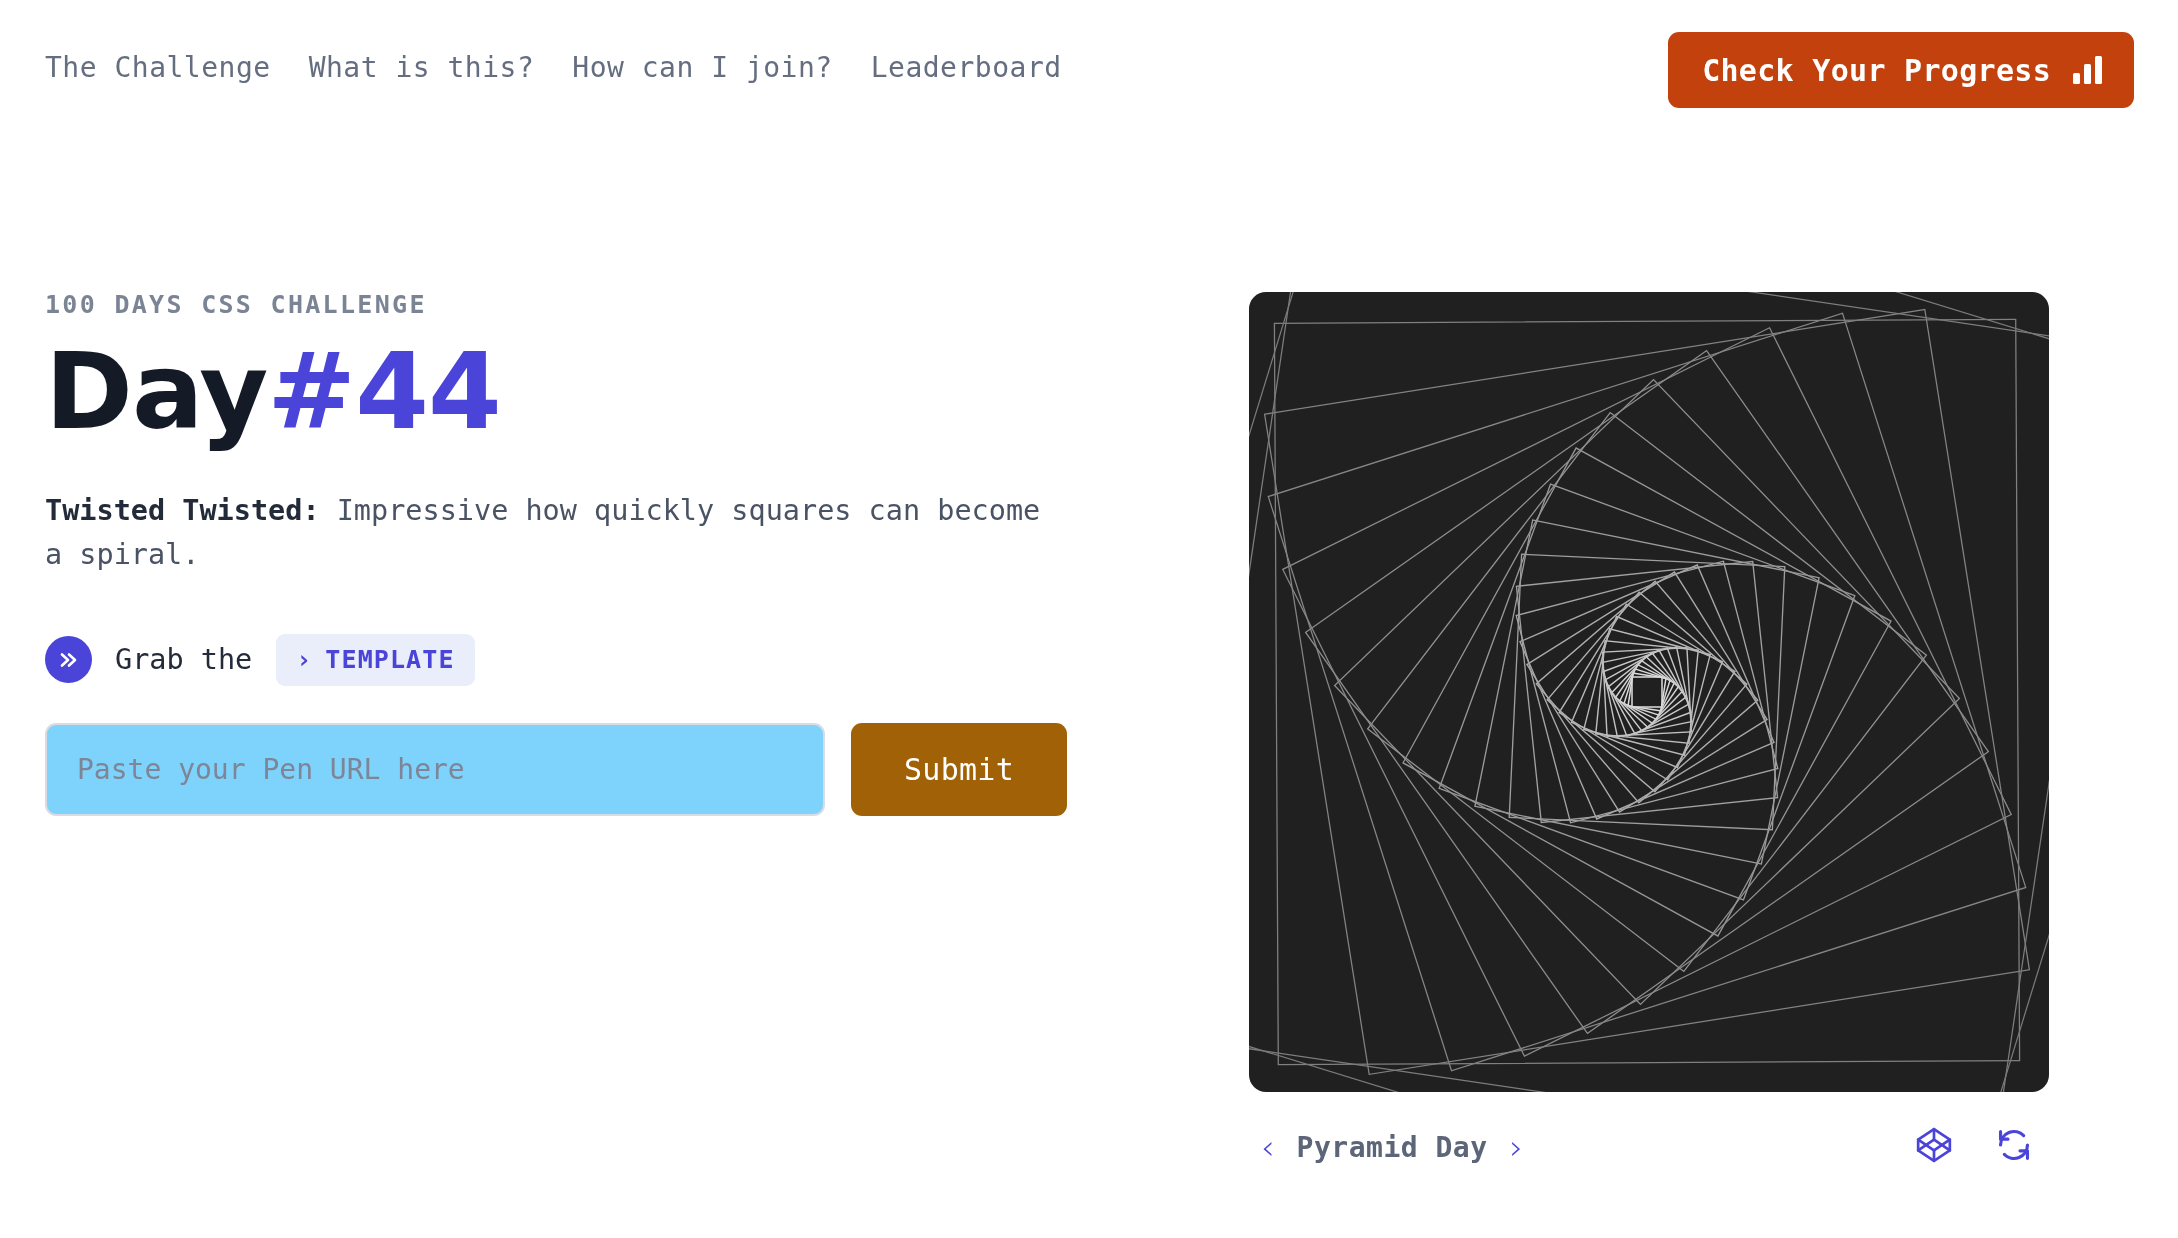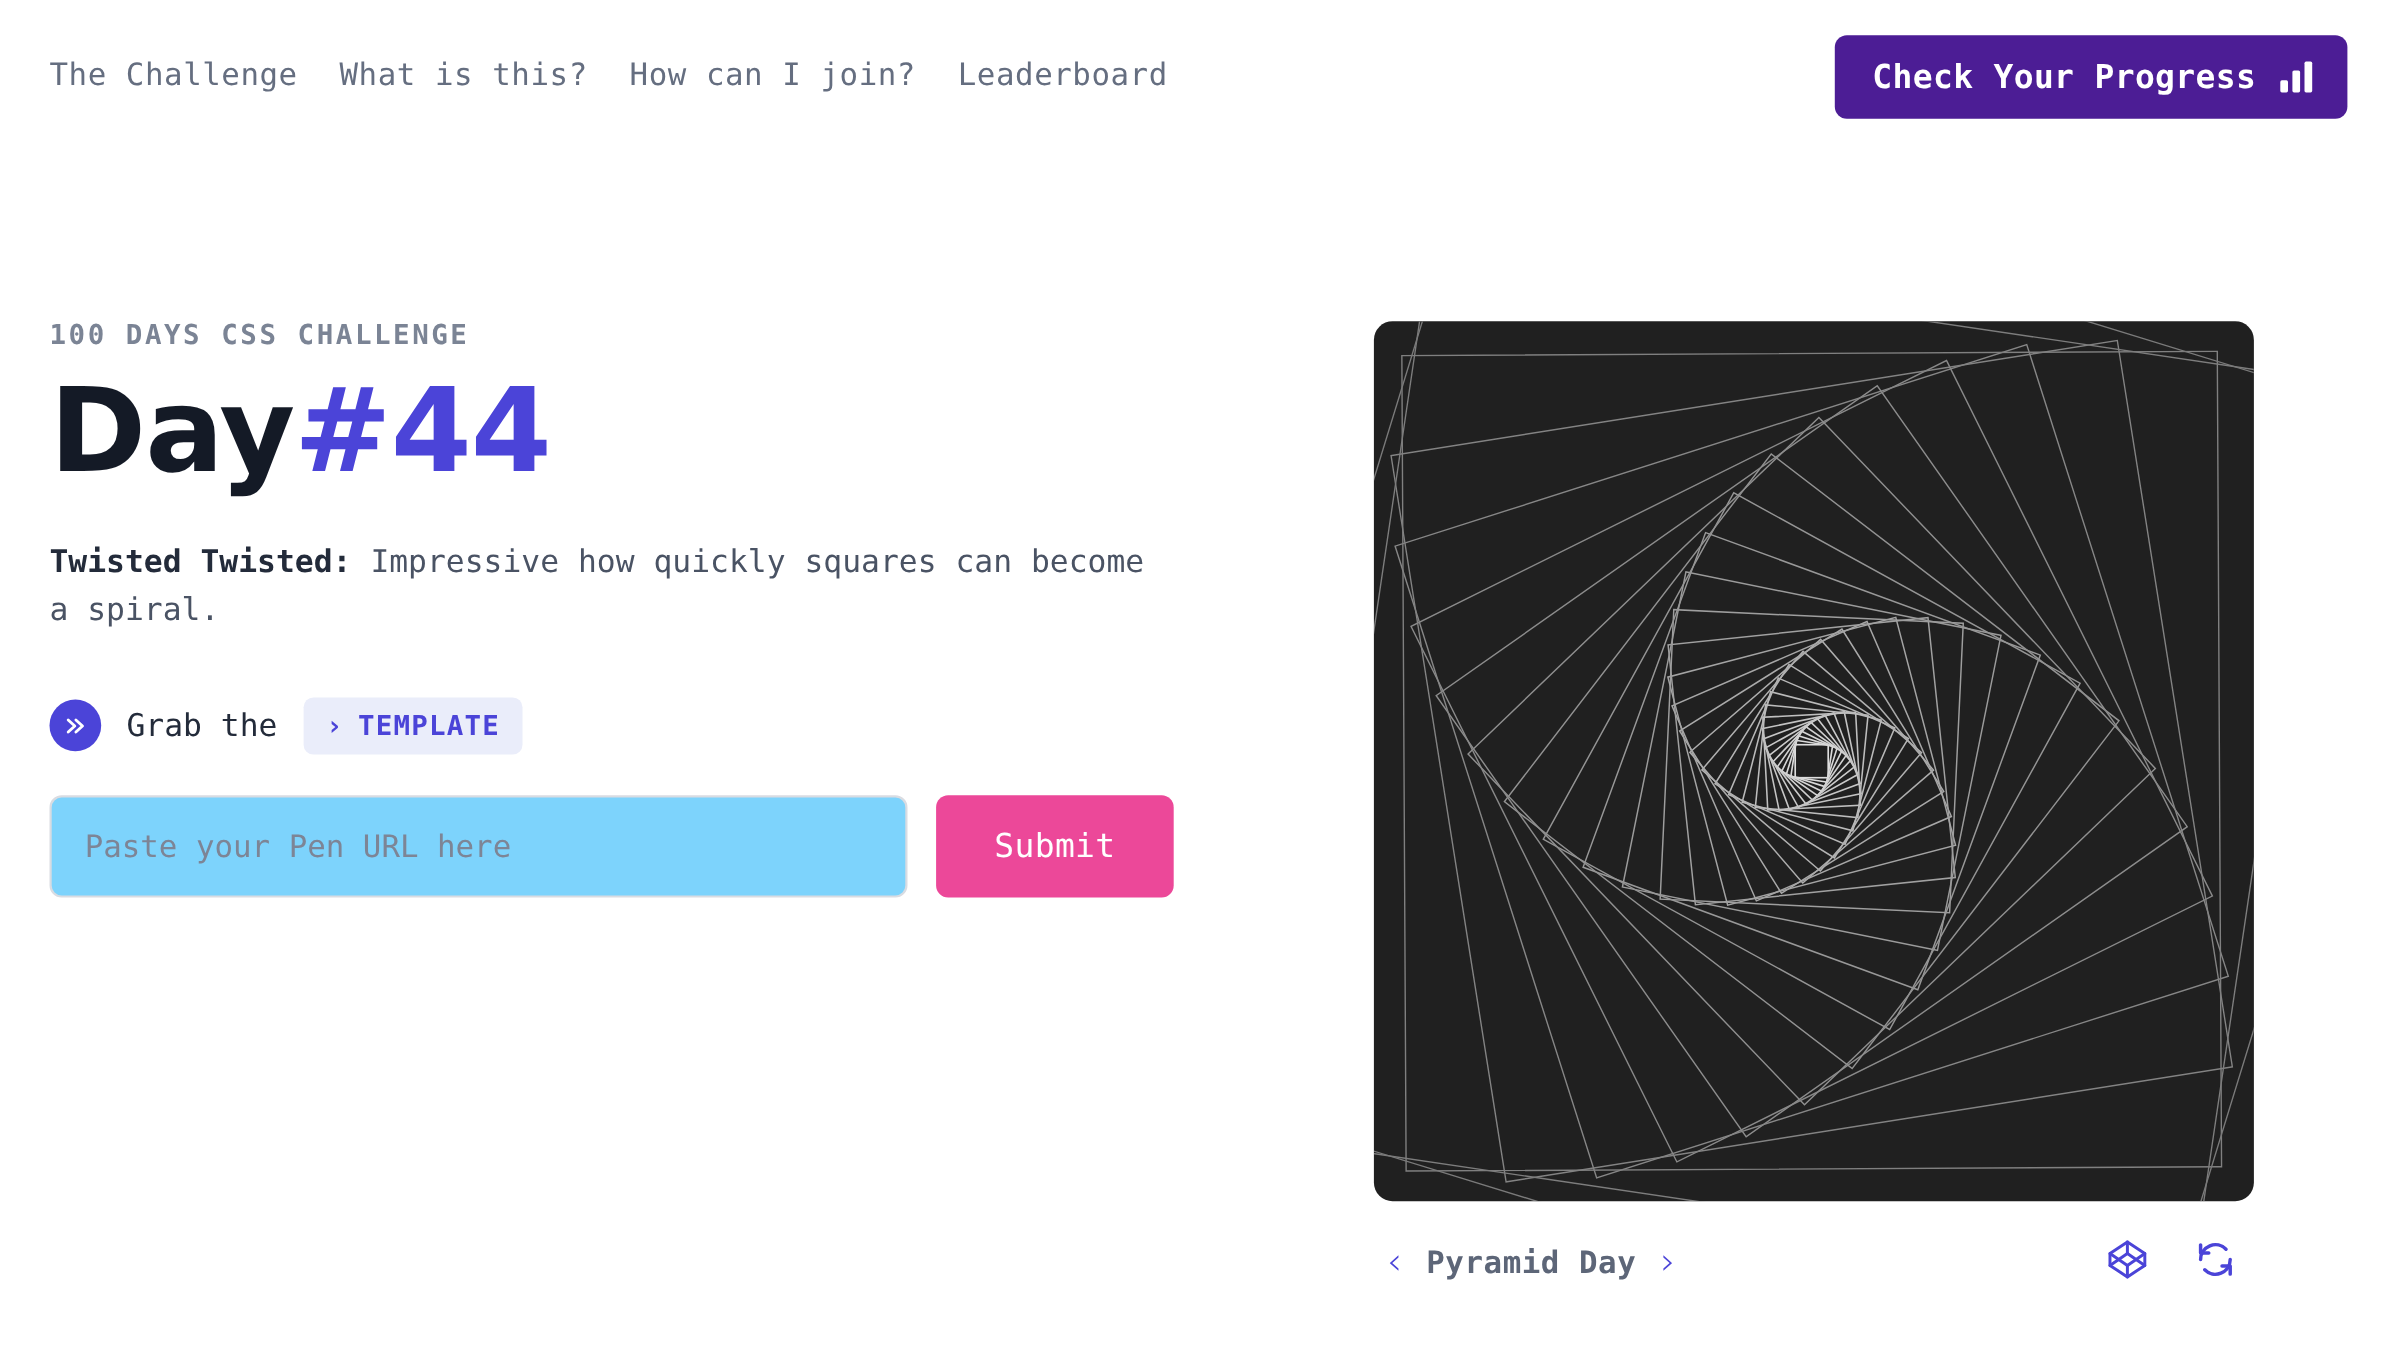--- a/index.html
+++ b/index.html
@@ -39,21 +39,21 @@
     cursor: pointer;
     text-decoration: none;
   }
 
   .progress-btn {
     position: absolute;
     right: 44px;
     top: 32px;
     height: 76px;
     padding: 0 32px 0 34px;
-    background: #4c1d95;
+    background: #c2410c;
     border: none;
     border-radius: 11px;
     display: flex;
     align-items: center;
     gap: 22px;
     cursor: pointer;
   }
   .progress-btn .label {
     font-family: "DejaVu Sans Mono", "Liberation Mono", monospace;
     font-size: 30px;
@@ -183,21 +183,21 @@
     font-size: 28px;
     color: #222a38;
     outline: none;
   }
   .pen-input::placeholter { color: #7d8596; }
   .pen-input::placeholder { color: #7d8596; opacity: 1; }
 
   .submit-btn {
     width: 216px;
     height: 93px;
-    background: #ec4899;
+    background: #a16207;
     border: none;
     border-radius: 11px;
     font-family: "DejaVu Sans Mono", "Liberation Mono", monospace;
     font-size: 30px;
     color: #ffffff;
     letter-spacing: 0.3px;
     cursor: pointer;
   }
 
   

